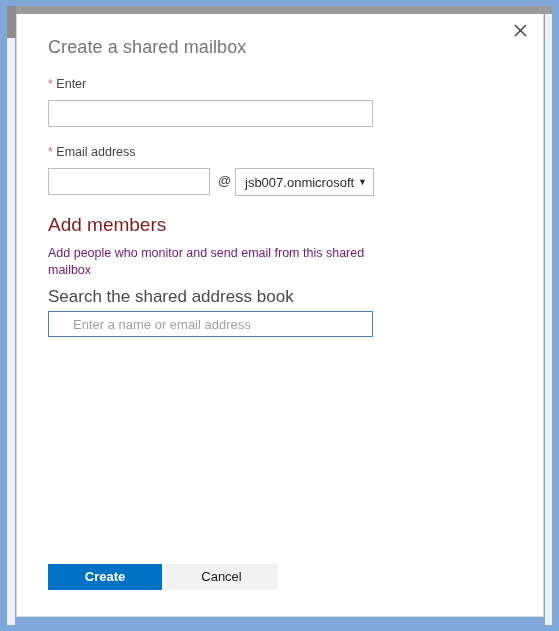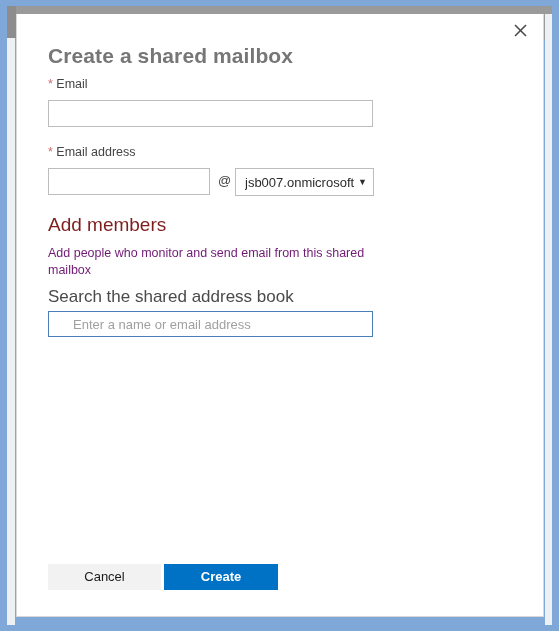--- a/index.html
+++ b/index.html
@@ -118,26 +118,26 @@
   .content {
     position: absolute;
     left: 31px;
     top: 0;
     width: 420px;
   }
 
   .dialog-title {
     margin: 0;
     padding: 0;
-    font-size: 21px;
-    font-weight: 700;
+    font-size: 18px;
+    font-weight: 400;
     color: #767676;
     letter-spacing: 0.1px;
     position: absolute;
-    top: 30px;
+    top: 23px;
     left: 0;
     white-space: nowrap;
   }
 
   .field-label {
     position: absolute;
     font-size: 12.5px;
     color: #444444;
     white-space: nowrap;
   }
@@ -312,21 +312,21 @@
         <line x1="12" y1="1" x2="1" y2="12" stroke="#4a4a4a" stroke-width="1.6"></line>
       </svg>
     </div>
 
     <div class="content">
 
       <h1 class="dialog-title">Create a shared mailbox</h1>
 
       <div class="field-label label-name">
         <span class="req-star">*</span>
-        <span>Email</span>
+        <span>Enter</span>
       </div>
       <input class="txt-input input-name" type="text" value="" style="">
 
       <div class="field-label label-email">
         <span class="req-star">*</span>
         <span>Email address</span>
       </div>
       <input class="txt-input input-email" type="text" value="" style="">
 
       <span class="at-sign">@</span>
@@ -338,19 +338,19 @@
 
       <h2 class="section-title">Add members</h2>
 
       <div class="helper-text">Add people who monitor and send email from this shared mailbox</div>
 
       <div class="search-label">Search the shared address book</div>
 
       <input class="search-input" type="text" placeholder="Enter a name or email address" style="">
 
       <div class="btn-row">
+        <button class="btn btn-primary">Create</button>
         <button class="btn btn-secondary">Cancel</button>
-        <button class="btn btn-primary">Create</button>
       </div>
 
     </div>
   </div>
 </div>
 
 </body></html>

